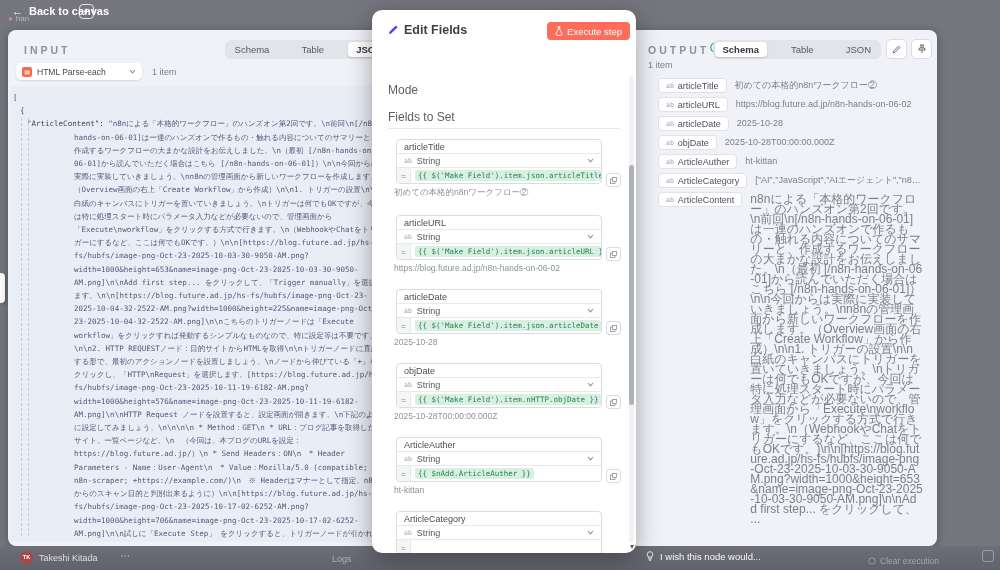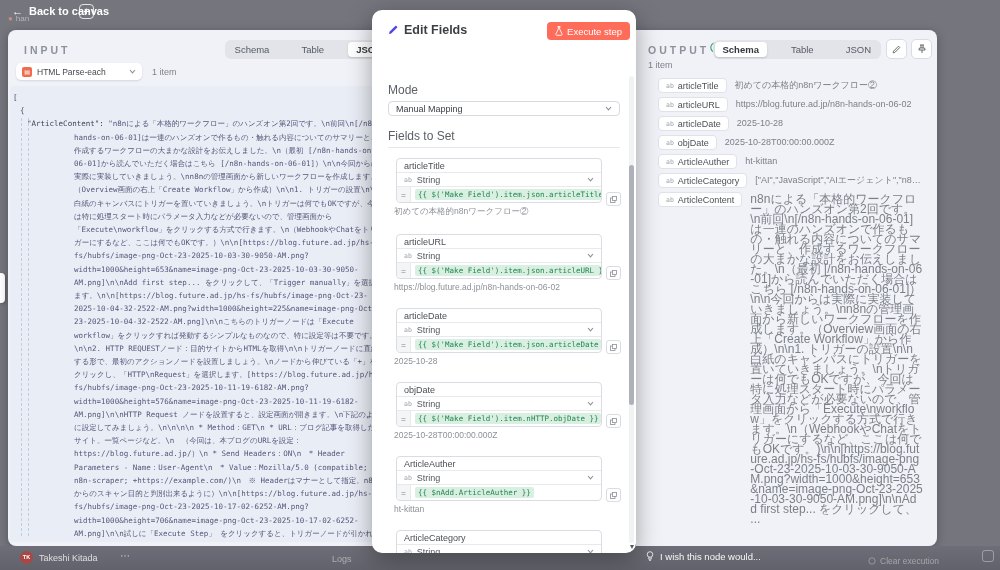--- a/index.html
+++ b/index.html
@@ -290,26 +290,20 @@
     <span class="exec-btn">
       <svg width="8" height="10" viewBox="0 0 8 10">
           <path d="M2.6 0.6 h2.8 M3.3 0.6 v2.6 L1 7.8 a1 1 0 0 0 0.9 1.5 h4.2 a1 1 0 0 0 0.9 -1.5 L4.7 3.2 V0.6" fill="none" stroke="#fff" stroke-width="0.9"></path>
         </svg>
       <span>Execute step</span>
     </span>
   </div>
 
   <div class="m-content">
     <div class="fld-label">Mode</div>
-    <div class="mode-select">
-      <span>Manual Mapping</span>
-      <svg width="7" height="5" viewBox="0 0 7 5">
-          <polyline points="1,1 3.5,3.8 6,1" fill="none" stroke="#8b8f97" stroke-width="1.1"></polyline>
-        </svg>
-    </div>
 
     <div class="fld-label fields-hd">Fields to Set</div>
     <div class="fields-div"></div>
 
     <div class="fitem">
       <div class="fcard">
         <div class="frow name">articleTitle</div>
         <div class="frow type">
             <span class="type-ab">ab</span>
             <span>String</span>

